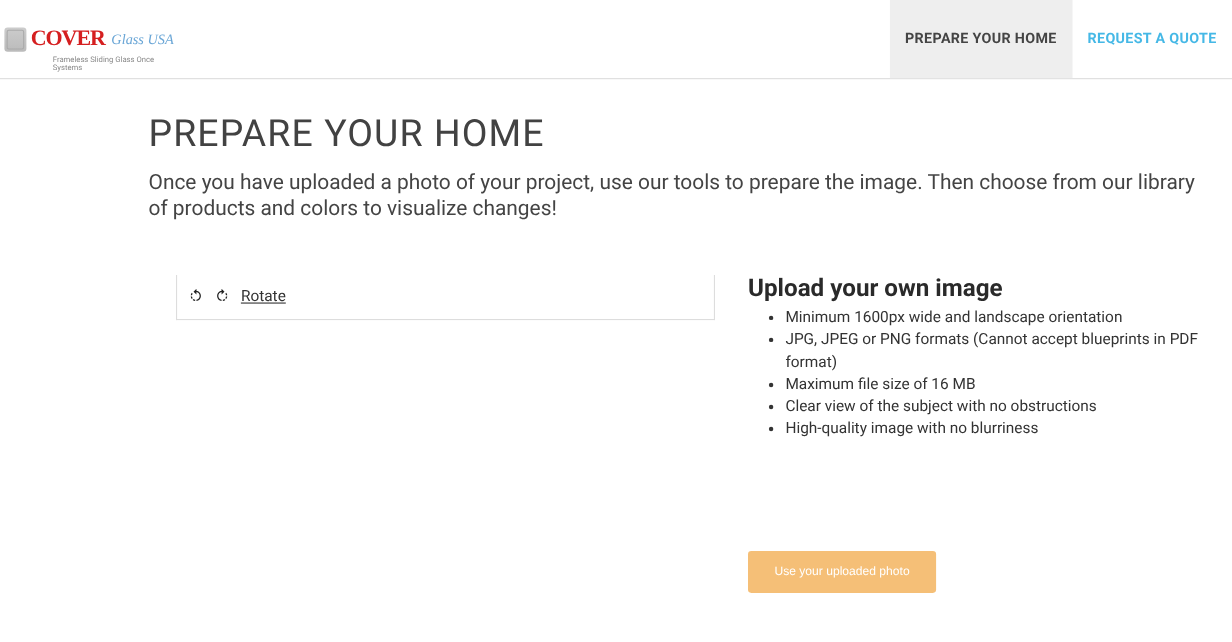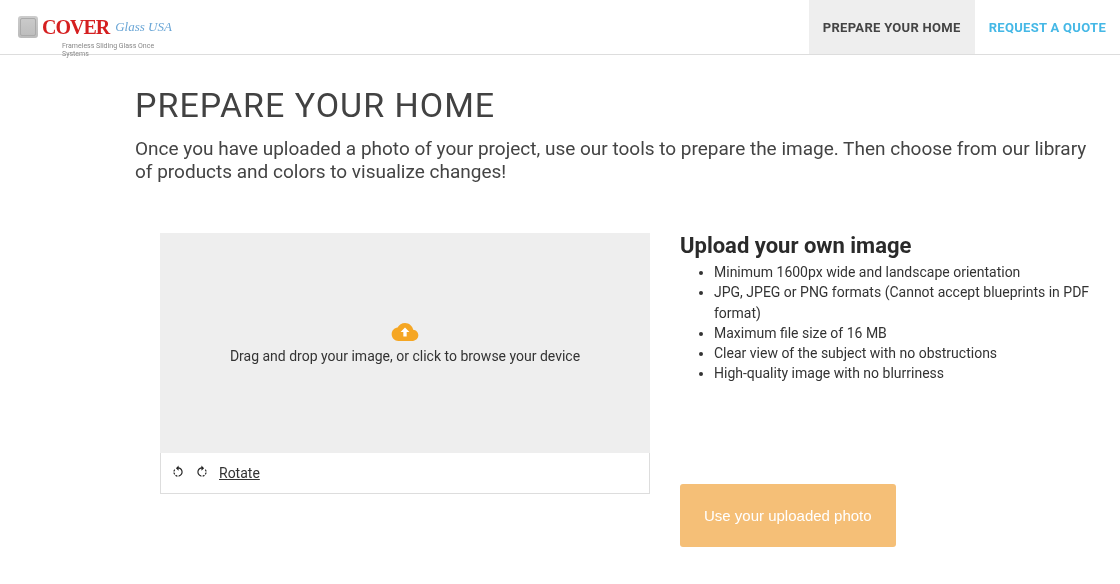--- a/index.html
+++ b/index.html
@@ -13,22 +13,22 @@
       color: #333;
       width: 1120px;
       height: 584px;
       overflow: hidden;
     }
     .header {
       display: flex;
       justify-content: space-between;
       align-items: center;
       border-bottom: 1px solid #ddd;
-      height: 55px;
-      padding: 0 0 0 18px;
+      height: 72px;
+      padding: 0 0 0 4px;
     }
     .logo {
       display: flex;
       align-items: center;
       gap: 4px;
     }
     .logo-icon {
       width: 20px;
       height: 22px;
       background: linear-gradient(#ccc, #bbb);
@@ -173,22 +173,22 @@
     }
     .guidelines li {
       font-size: 14px;
       color: #333;
       line-height: 1.45;
     }
     .cta-button {
       background: #f5bf77;
       color: #fff;
       border: none;
-      padding: 23px 24px;
-      font-size: 15px;
+      padding: 13px 24px;
+      font-size: 11px;
       border-radius: 3px;
       cursor: pointer;
       font-weight: 500;
     }
   </style>
 </head>
 <body>
 
 <div class="header">
   <div class="logo-wrap">
@@ -204,29 +204,20 @@
     <div class="nav-item">REQUEST A QUOTE</div>
   </div>
 </div>
 
 <div class="content">
   <h1 class="page-title">PREPARE YOUR HOME</h1>
   <p class="page-subtitle">Once you have uploaded a photo of your project, use our tools to prepare the image. Then choose from our library of products and colors to visualize changes!</p>
 
   <div class="main-row">
     <div class="upload-col">
-      <div class="dropzone">
-        <div class="cloud-icon">
-          <svg viewBox="0 0 24 18" width="28" height="20">
-            <path fill="#f5a623" d="M19.35 7.04C18.67 3.59 15.64 1 12 1 9.11 1 6.6 2.64 5.35 5.04 2.34 5.36 0 7.91 0 11c0 3.31 2.69 6 6 6h13c2.76 0 5-2.24 5-5 0-2.64-2.05-4.78-4.65-4.96z"></path>
-            <path fill="#fff" d="M12 5l-4 4h2.5v4h3V9H16l-4-4z"></path>
-          </svg>
-        </div>
-        <div class="dropzone-text">Drag and drop your image, or click to browse your device</div>
-      </div>
       <div class="rotate-bar">
         <div class="rotate-icon">
           <svg width="14" height="14" viewBox="0 0 24 24">
               <path fill="#222" d="M7.11 8.53L5.7 7.11C4.8 8.27 4.24 9.61 4.07 11h2.02c.14-.87.49-1.72 1.02-2.47zM6.09 13H4.07c.17 1.39.72 2.73 1.62 3.89l1.41-1.42c-.52-.75-.87-1.59-1.01-2.47zm1.01 5.32c1.16.9 2.51 1.44 3.9 1.61V17.9c-.87-.15-1.71-.49-2.46-1.03l-1.44 1.45zM13 4.07V1L8.45 5.55 13 10V6.09c2.84.48 5 2.94 5 5.91s-2.16 5.43-5 5.91v2.02c3.95-.49 7-3.85 7-7.93s-3.05-7.44-7-7.93z"></path>
             </svg>
         </div>
         <div class="rotate-icon">
           <svg width="14" height="14" viewBox="0 0 24 24">
               <path fill="#222" d="M15.55 5.55L11 1v3.07C7.06 4.56 4 7.92 4 12s3.05 7.44 7 7.93v-2.02c-2.84-.48-5-2.94-5-5.91s2.16-5.43 5-5.91V10l4.55-4.45zM19.93 11c-.17-1.39-.72-2.73-1.62-3.89l-1.42 1.42c.54.75.88 1.6 1.02 2.47h2.02zM13 17.9v2.02c1.39-.17 2.74-.71 3.9-1.61l-1.44-1.44c-.75.54-1.59.89-2.46 1.03zm3.89-2.42l1.42 1.41c.9-1.16 1.45-2.5 1.62-3.89h-2.02c-.14.87-.48 1.72-1.02 2.48z"></path>
             </svg>

